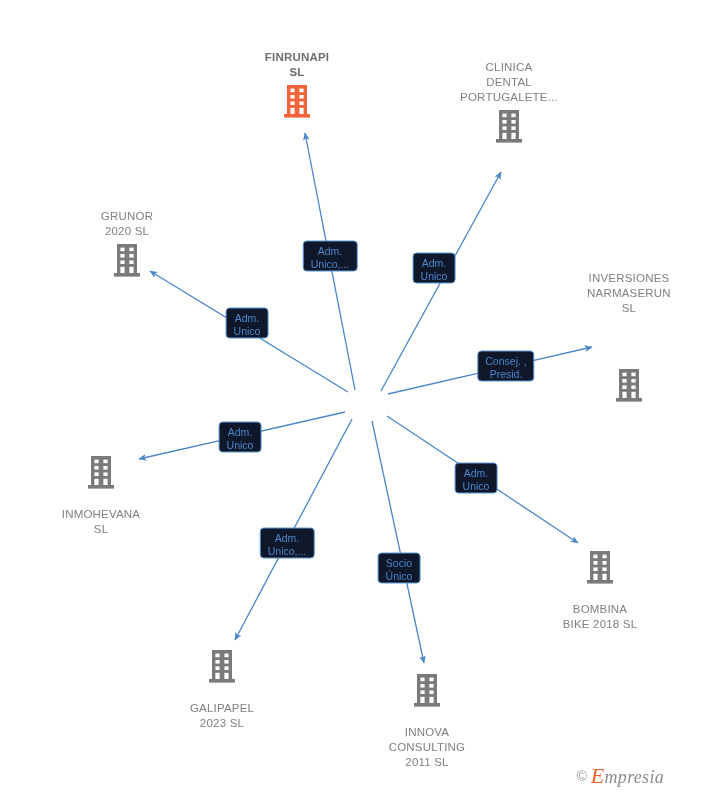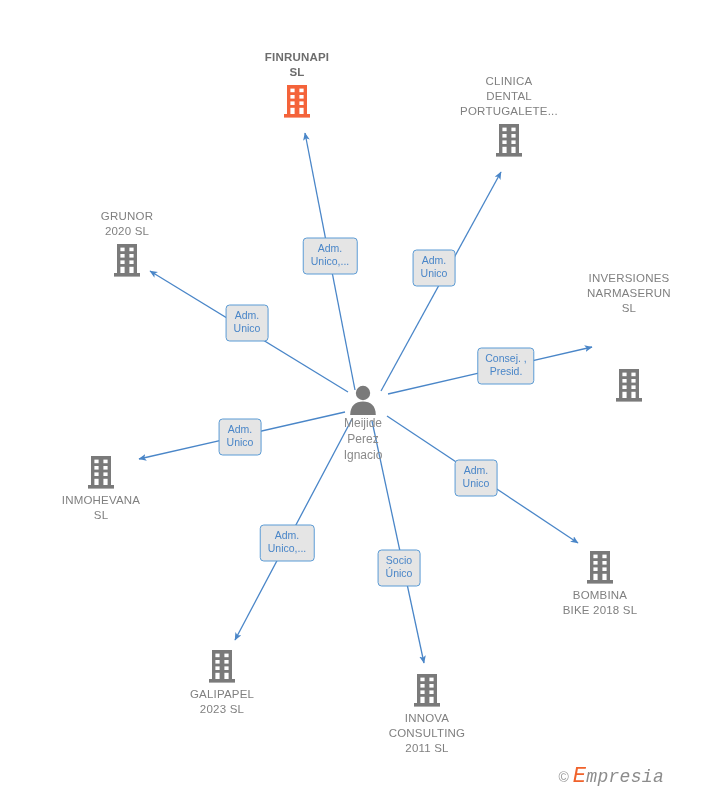--- a/index.html
+++ b/index.html
@@ -37,37 +37,37 @@
   .node-label {
     font-size: 11.5px;
     line-height: 15px;
     color: #808080;
     letter-spacing: 0.2px;
     white-space: pre-line;
   }
   .node.label-top .node-label { order: 0; margin-bottom: 3px; }
   .node.label-top .node-icon { order: 1; }
   .node.label-bottom .node-icon { order: 0; }
-  .node.label-bottom .node-label { order: 1; margin-top: 3px; }
+  .node.label-bottom .node-label { order: 1; margin-top: 17px; }
   .node-icon {
     line-height: 0;
   }
   .node.highlight .node-label {
     color: #6d6d6d;
     font-weight: bold;
   }
   .edge-label {
     position: absolute;
     border: 1px solid #5b9bd5;
     border-radius: 4px;
-    background: #e5e5e5;
+    background: #0f172a;
     color: #4a86c8;
     font-size: 10.5px;
     line-height: 13px;
-    padding: 3px 7px 6px 7px;
+    padding: 3px 7px 0 7px;
     text-align: center;
     white-space: pre-line;
     transform: translate(-50%, -50%);
     box-sizing: border-box;
   }
   .person-label {
     font-size: 12px;
     line-height: 16px;
     color: #8a8a8a;
     white-space: pre-line;
@@ -78,21 +78,21 @@
     bottom: 6px;
     display: flex;
     align-items: center;
     gap: 4px;
   }
   .wm-c {
     font-size: 14px;
     color: #9a9a9a;
   }
   .wm-text {
-    font-family: Liberation Mono, monospace;
+    font-family: Liberation Serif, serif;
     font-style: italic;
     font-size: 18px;
     color: #8c8c8c;
     letter-spacing: 0.3px;
   }
   .wm-text .wm-e {
     color: #f0622b;
     font-size: 22px;
   }
 </style>
@@ -129,21 +129,21 @@
             <rect x="8.4" y="12" width="4.2" height="3.6" fill="#ffffff"></rect>
             <rect x="17.4" y="12" width="4.2" height="3.6" fill="#ffffff"></rect>
             <rect x="8.4" y="18.4" width="4.2" height="3.6" fill="#ffffff"></rect>
             <rect x="17.4" y="18.4" width="4.2" height="3.6" fill="#ffffff"></rect>
             <rect x="8.4" y="24.8" width="4.2" height="6.2" fill="#ffffff"></rect>
             <rect x="17.4" y="24.8" width="4.2" height="6.2" fill="#ffffff"></rect>
           </svg></span>
         <span class="node-label">FINRUNAPI
 SL</span>
       </div>
-      <div class="node label-top" style="left: 509px; top: 74px;">
+      <div class="node label-top" style="left: 509px; top: 60px;">
         <span class="node-icon"><svg width="30" height="36" viewBox="0 0 30 36">
             <rect x="5" y="2" width="20" height="29" fill="#7a7a7a"></rect>
             <rect x="2" y="31" width="26" height="3.6" fill="#7a7a7a"></rect>
             <rect x="8.4" y="5.6" width="4.2" height="3.6" fill="#ffffff"></rect>
             <rect x="17.4" y="5.6" width="4.2" height="3.6" fill="#ffffff"></rect>
             <rect x="8.4" y="12" width="4.2" height="3.6" fill="#ffffff"></rect>
             <rect x="17.4" y="12" width="4.2" height="3.6" fill="#ffffff"></rect>
             <rect x="8.4" y="18.4" width="4.2" height="3.6" fill="#ffffff"></rect>
             <rect x="17.4" y="18.4" width="4.2" height="3.6" fill="#ffffff"></rect>
             <rect x="8.4" y="24.8" width="4.2" height="6.2" fill="#ffffff"></rect>
@@ -264,30 +264,19 @@
       <div class="edge-label" style="left: 240px; top: 437px;">Adm.
 Unico</div>
       <div class="edge-label" style="left: 476px; top: 478px;">Adm.
 Unico</div>
       <div class="edge-label" style="left: 287px; top: 543px;">Adm.
 Unico,...</div>
       <div class="edge-label" style="left: 399px; top: 568px;">Socio
 Único</div>
     </div>
 
-  <div class="node label-bottom" id="center-node" style="left:363px; top:385px;">
-    <span class="node-icon">
-      <svg width="32" height="30" viewBox="0 0 32 30">
-        <circle cx="16" cy="8" r="7.2" fill="#7a7a7a"></circle>
-        <path d="M3.2,30 C3.2,20.5 8.6,16.4 16,16.4 C23.4,16.4 28.8,20.5 28.8,30 Z" fill="#7a7a7a"></path>
-      </svg>
-    </span>
-    <span class="person-label">Meijide
-Perez
-Ignacio</span>
-  </div>
 
   <div id="watermark">
     <span class="wm-c">©</span>
     <span class="wm-text"><span class="wm-e">E</span><span>mpresia</span></span>
   </div>
 
 </div>
 
 </body></html>

